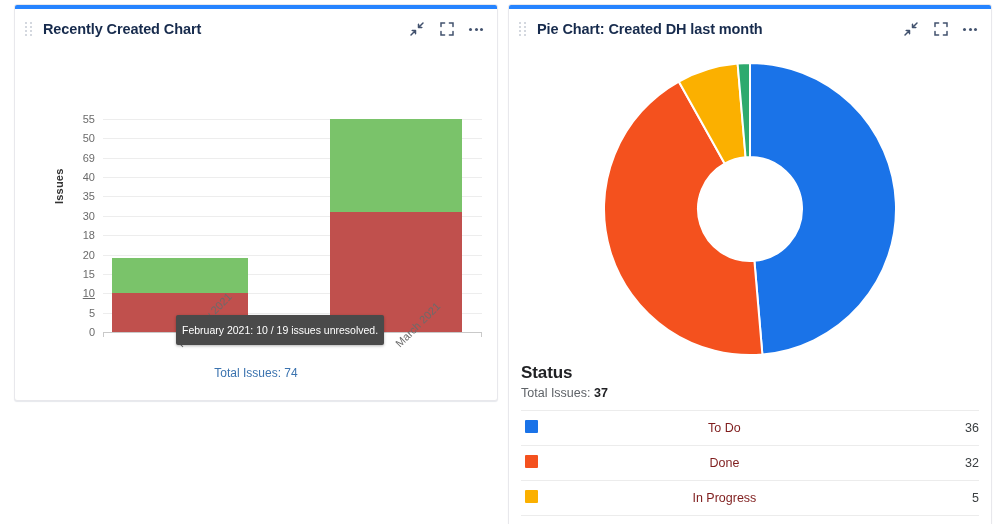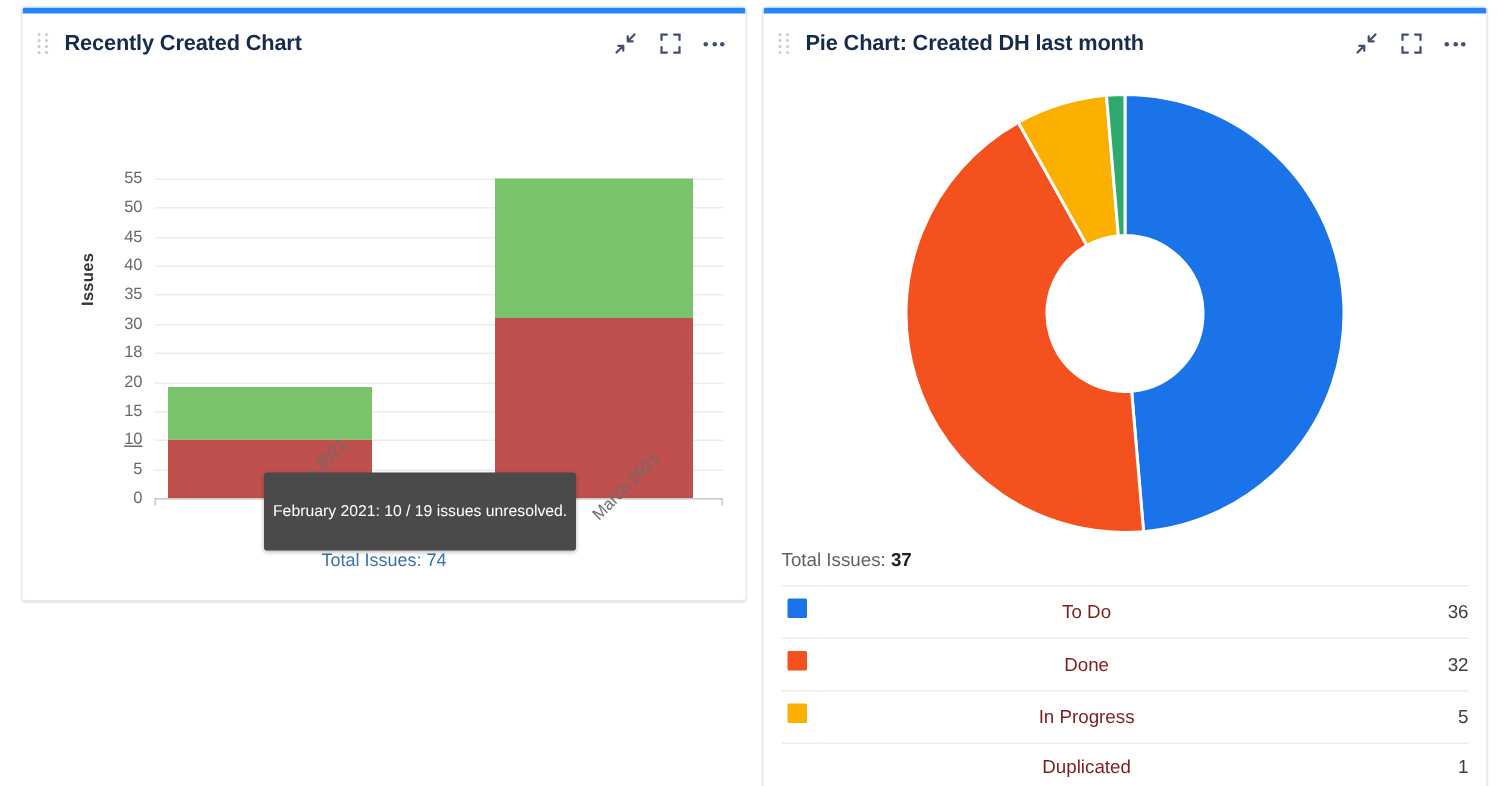--- a/index.html
+++ b/index.html
@@ -92,21 +92,21 @@
     font-size: 11px; color: #6b6b6b;
     white-space: nowrap;
     transform: rotate(-45deg);
     transform-origin: left top;
   }
   .tooltip {
     position: absolute;
     background: #4a4a4a;
     color: #ffffff;
     font-size: 10.5px;
-    padding: 20px 6px;
+    padding: 9px 6px;
     border-radius: 2px;
     white-space: nowrap;
     box-shadow: 0 1px 3px rgba(0,0,0,0.3);
     z-index: 20;
   }
   .chart-footer {
     position: absolute;
     left: 0; right: 0; bottom: 14px;
     text-align: center;
   }
@@ -206,21 +206,21 @@
         <div id="bar-yticks">
             <div class="ytick" style="top: 283px; left: 50px;">0</div>
             <div class="ytick" style="top: 263.636px; left: 50px;">5</div>
             <div class="ytick" style="top: 244.273px; left: 50px; text-decoration: underline;">10</div>
             <div class="ytick" style="top: 224.909px; left: 50px;">15</div>
             <div class="ytick" style="top: 205.545px; left: 50px;">20</div>
             <div class="ytick" style="top: 186.182px; left: 50px;">18</div>
             <div class="ytick" style="top: 166.818px; left: 50px;">30</div>
             <div class="ytick" style="top: 147.455px; left: 50px;">35</div>
             <div class="ytick" style="top: 128.091px; left: 50px;">40</div>
-            <div class="ytick" style="top: 108.727px; left: 50px;">45</div>
+            <div class="ytick" style="top: 108.727px; left: 50px;">69</div>
             <div class="ytick" style="top: 89.3636px; left: 50px;">50</div>
             <div class="ytick" style="top: 70px; left: 50px;">55</div>
           </div>
 
         <div id="bar-bars">
             <div class="bar-seg" title="February 2021 — Resolved: 10" style="left: 97px; width: 136px; top: 244.273px; height: 38.7273px; background: rgb(192, 80, 77);"></div>
             <div class="bar-seg" title="February 2021 — Unresolved: 9" style="left: 97px; width: 136px; top: 209.418px; height: 34.8545px; background: rgb(122, 195, 106);"></div>
             <div class="bar-seg" title="March 2021 — Resolved: 31" style="left: 315px; width: 132px; top: 162.945px; height: 120.055px; background: rgb(192, 80, 77);"></div>
             <div class="bar-seg" title="March 2021 — Unresolved: 24" style="left: 315px; width: 132px; top: 70px; height: 92.9455px; background: rgb(122, 195, 106);"></div>
           </div>
@@ -293,20 +293,21 @@
             <path d="M 78.79653820320941 22.539939478466493 A 146 146 0 0 1 137.61833502657572 4.525966672791128 L 145.59009192727356 98.18733059578862 A 52 52 0 0 0 124.63986292169102 104.6032661156182 Z" fill="#fbb000" stroke="#ffffff" stroke-width="2">
               <title>In Progress: 5</title>
             </path>
             <path d="M 137.61833502657572 4.525966672791128 A 146 146 0 0 1 150.0000000000001 4 L 150.00000000000003 98 A 52 52 0 0 0 145.59009192727356 98.18733059578862 Z" fill="#2eaa6e" stroke="#ffffff" stroke-width="2">
               <title>Duplicated: 1</title>
             </path>
           </svg>
       </div>
 
       <div class="status-block">
+        <div class="status-title">Status</div>
         <div class="status-total"><span>Total Issues: </span><b>37</b></div>
         <table class="legend-table">
           <tbody id="legend-body">
               <tr>
                 <td style="width: 26px;"><span class="swatch" style="background: rgb(26, 115, 232);"></span></td>
                 <td class="legend-name">To Do</td>
                 <td class="legend-value">36</td>
               </tr>
               <tr>
                 <td style="width: 26px;"><span class="swatch" style="background: rgb(244, 81, 30);"></span></td>

